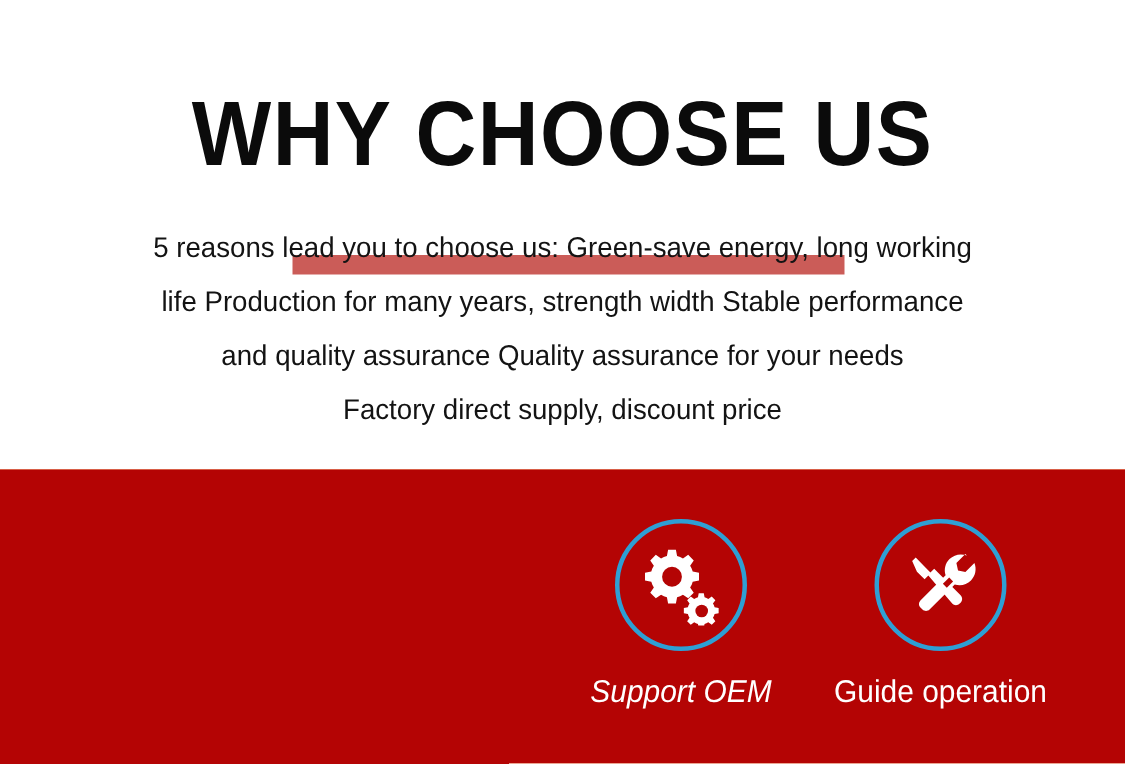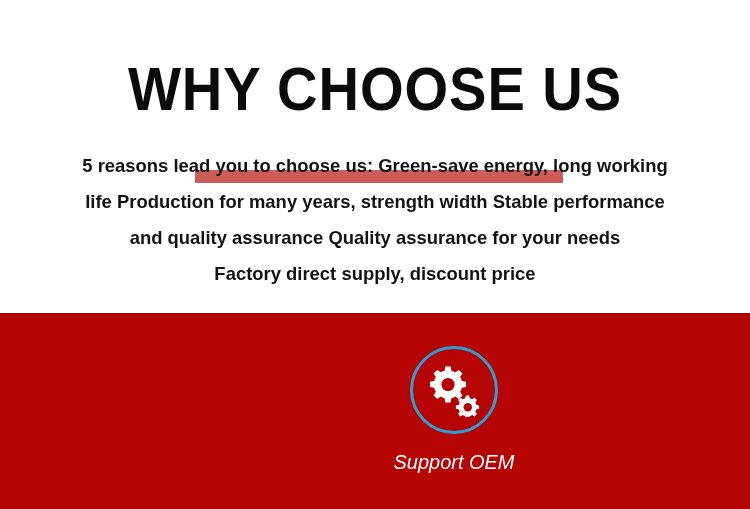--- a/index.html
+++ b/index.html
@@ -65,21 +65,20 @@
     white-space: nowrap;
     z-index: 2;
   }
 
   .body-copy {
     position: absolute;
     left: 0;
     top: 148px;
     width: 750px;
     text-align: center;
-    font-weight: bold;
   }
 
   .body-line {
     font-family: "Liberation Sans", sans-serif;
     font-size: 19px;
     line-height: 36px;
     color: #131313;
     white-space: nowrap;
     transform: scaleX(0.97);
   }
@@ -179,17 +178,32 @@
               <path d="M21 3.5l2.6.0 .8 4.2c1.4.3 2.7.9 3.9 1.6l3.5-2.4 3.7 3.7-2.4 3.5c.8 1.2 1.3 2.5 1.7 3.9l4.2.8v5.2l-4.2.8c-.3 1.4-.9 2.7-1.7 3.9l2.4 3.5-3.7 3.7-3.5-2.4c-1.2.8-2.5 1.3-3.9 1.7l-.8 4.2h-5.2l-.8-4.2c-1.4-.3-2.7-.9-3.9-1.7l-3.5 2.4-3.7-3.7 2.4-3.5c-.8-1.2-1.3-2.5-1.7-3.9l-4.2-.8v-5.2l4.2-.8c.3-1.4.9-2.7 1.7-3.9l-2.4-3.5 3.7-3.7 3.5 2.4c1.2-.8 2.5-1.3 3.9-1.6l.8-4.2z"></path>
               <circle cx="21" cy="21.5" r="6.6" fill="#b40404"></circle>
               <path d="M40.5 32.5l1.7 0 .5 2.7c.9.2 1.8.6 2.5 1.1l2.3-1.6 2.4 2.4-1.6 2.3c.5.8.9 1.6 1.1 2.5l2.7.5v3.4l-2.7.5c-.2.9-.6 1.8-1.1 2.5l1.6 2.3-2.4 2.4-2.3-1.6c-.8.5-1.6.9-2.5 1.1l-.5 2.7h-3.4l-.5-2.7c-.9-.2-1.8-.6-2.5-1.1l-2.3 1.6-2.4-2.4 1.6-2.3c-.5-.8-.9-1.6-1.1-2.5l-2.7-.5v-3.4l2.7-.5c.2-.9.6-1.8 1.1-2.5l-1.6-2.3 2.4-2.4 2.3 1.6c.8-.5 1.6-.9 2.5-1.1l.5-2.7z"></path>
               <circle cx="40.8" cy="44.3" r="4.2" fill="#b40404"></circle>
             </g>
           </svg>
         </div>
         <div class="feature-label">Support OEM</div>
       </div>
 
+      <div class="feature feature-3">
+        <div class="icon-circle">
+          <svg width="54" height="54" viewBox="0 0 54 54" aria-hidden="true">
+            <g fill="#ffffff">
+
+              <path d="M44.6 7.4c-3.9-1.6-8.5-.8-11.6 2.3-2.9 2.9-3.8 7.1-2.6 10.8L13.6 37.3c-1.3 1.3-1.3 3.4 0 4.7l1.4 1.4c1.3 1.3 3.4 1.3 4.7 0l16.8-16.8c3.7 1.2 7.9.3 10.8-2.6 3.1-3.1 3.9-7.7 2.3-11.6l-6 6-4.9-1.1-1.1-4.9 6-6z"></path>
+
+              <path d="M10.5 8.6l-2.4 2.4 3.2 7.1 5.1 5.1 4.2-4.2-5.1-5.1-5-5.3z"></path>
+              <path d="M18.6 20.4l4.2-4.2 17.6 17.6c1.4 1.4 1.4 3.6 0 5l-.6.6c-1.4 1.4-3.6 1.4-5 0L18.6 20.4z"></path>
+              <path d="M28.6 26.2l4.2-4.2 2.6 2.6-4.2 4.2z" fill="#b40404"></path>
+            </g>
+          </svg>
+        </div>
+        <div class="feature-label">Guide operation</div>
+      </div>
 
     </div>
   </div>
 
 </div>
 
 </body></html>

